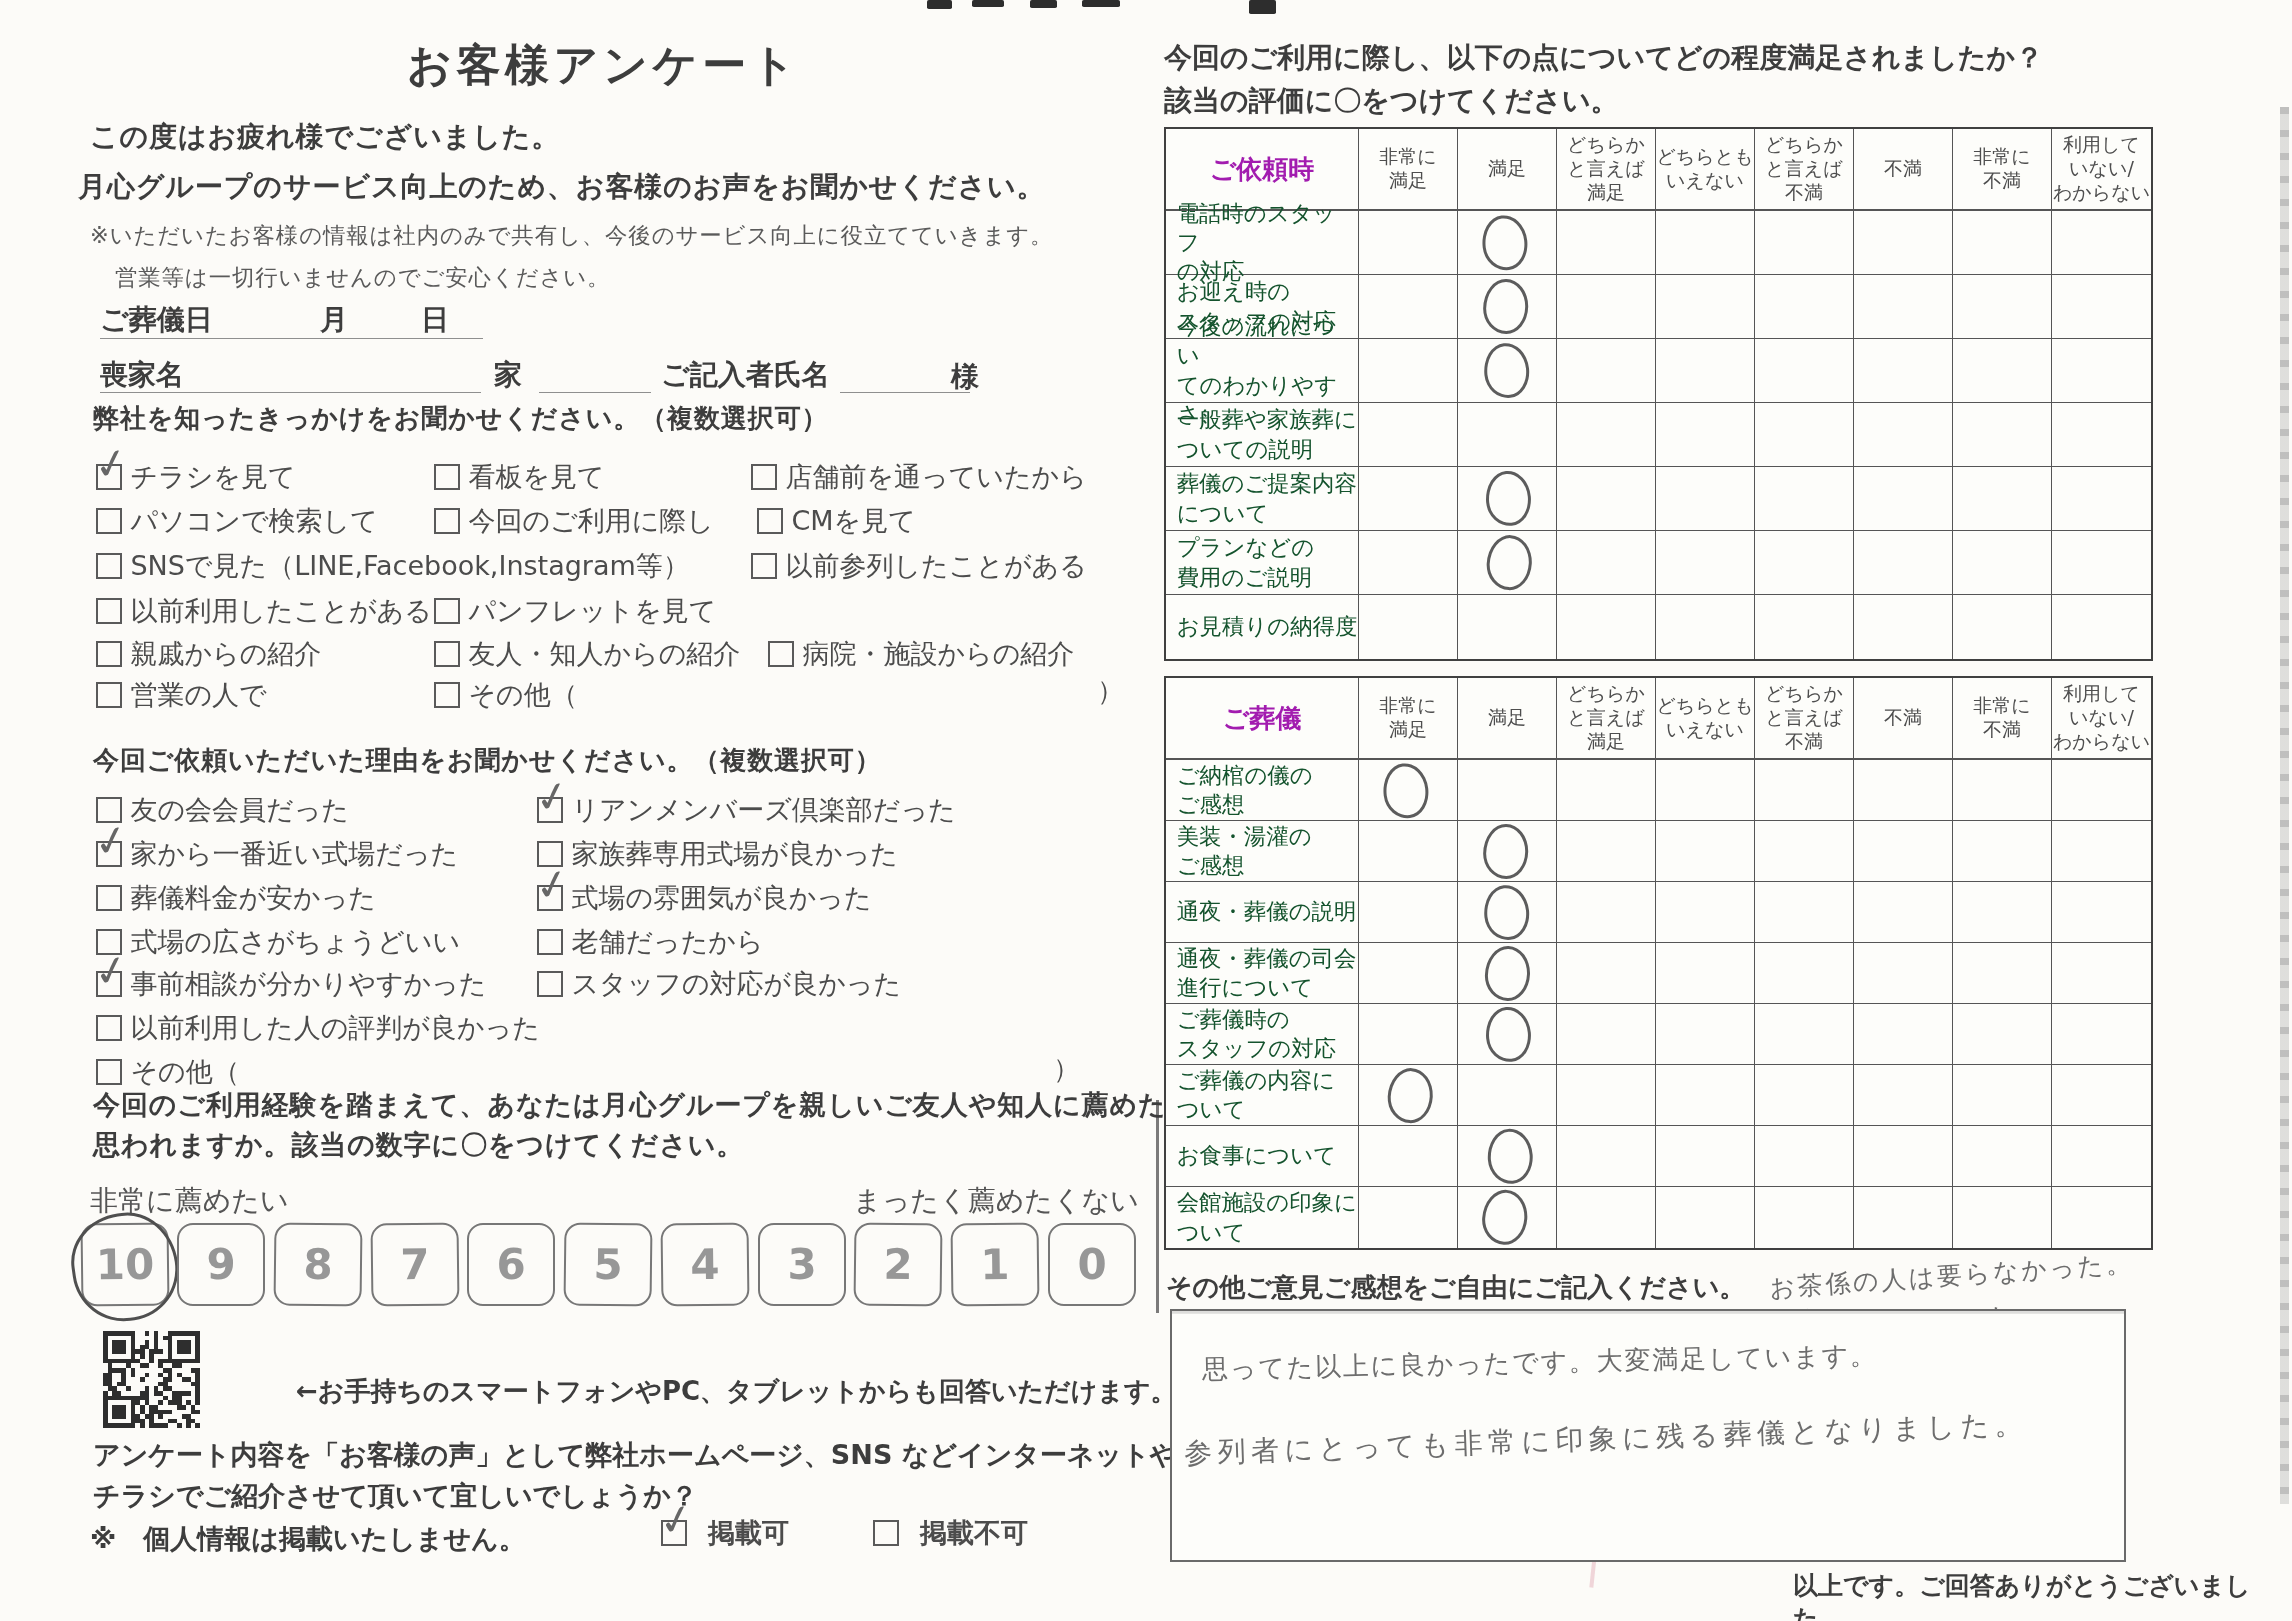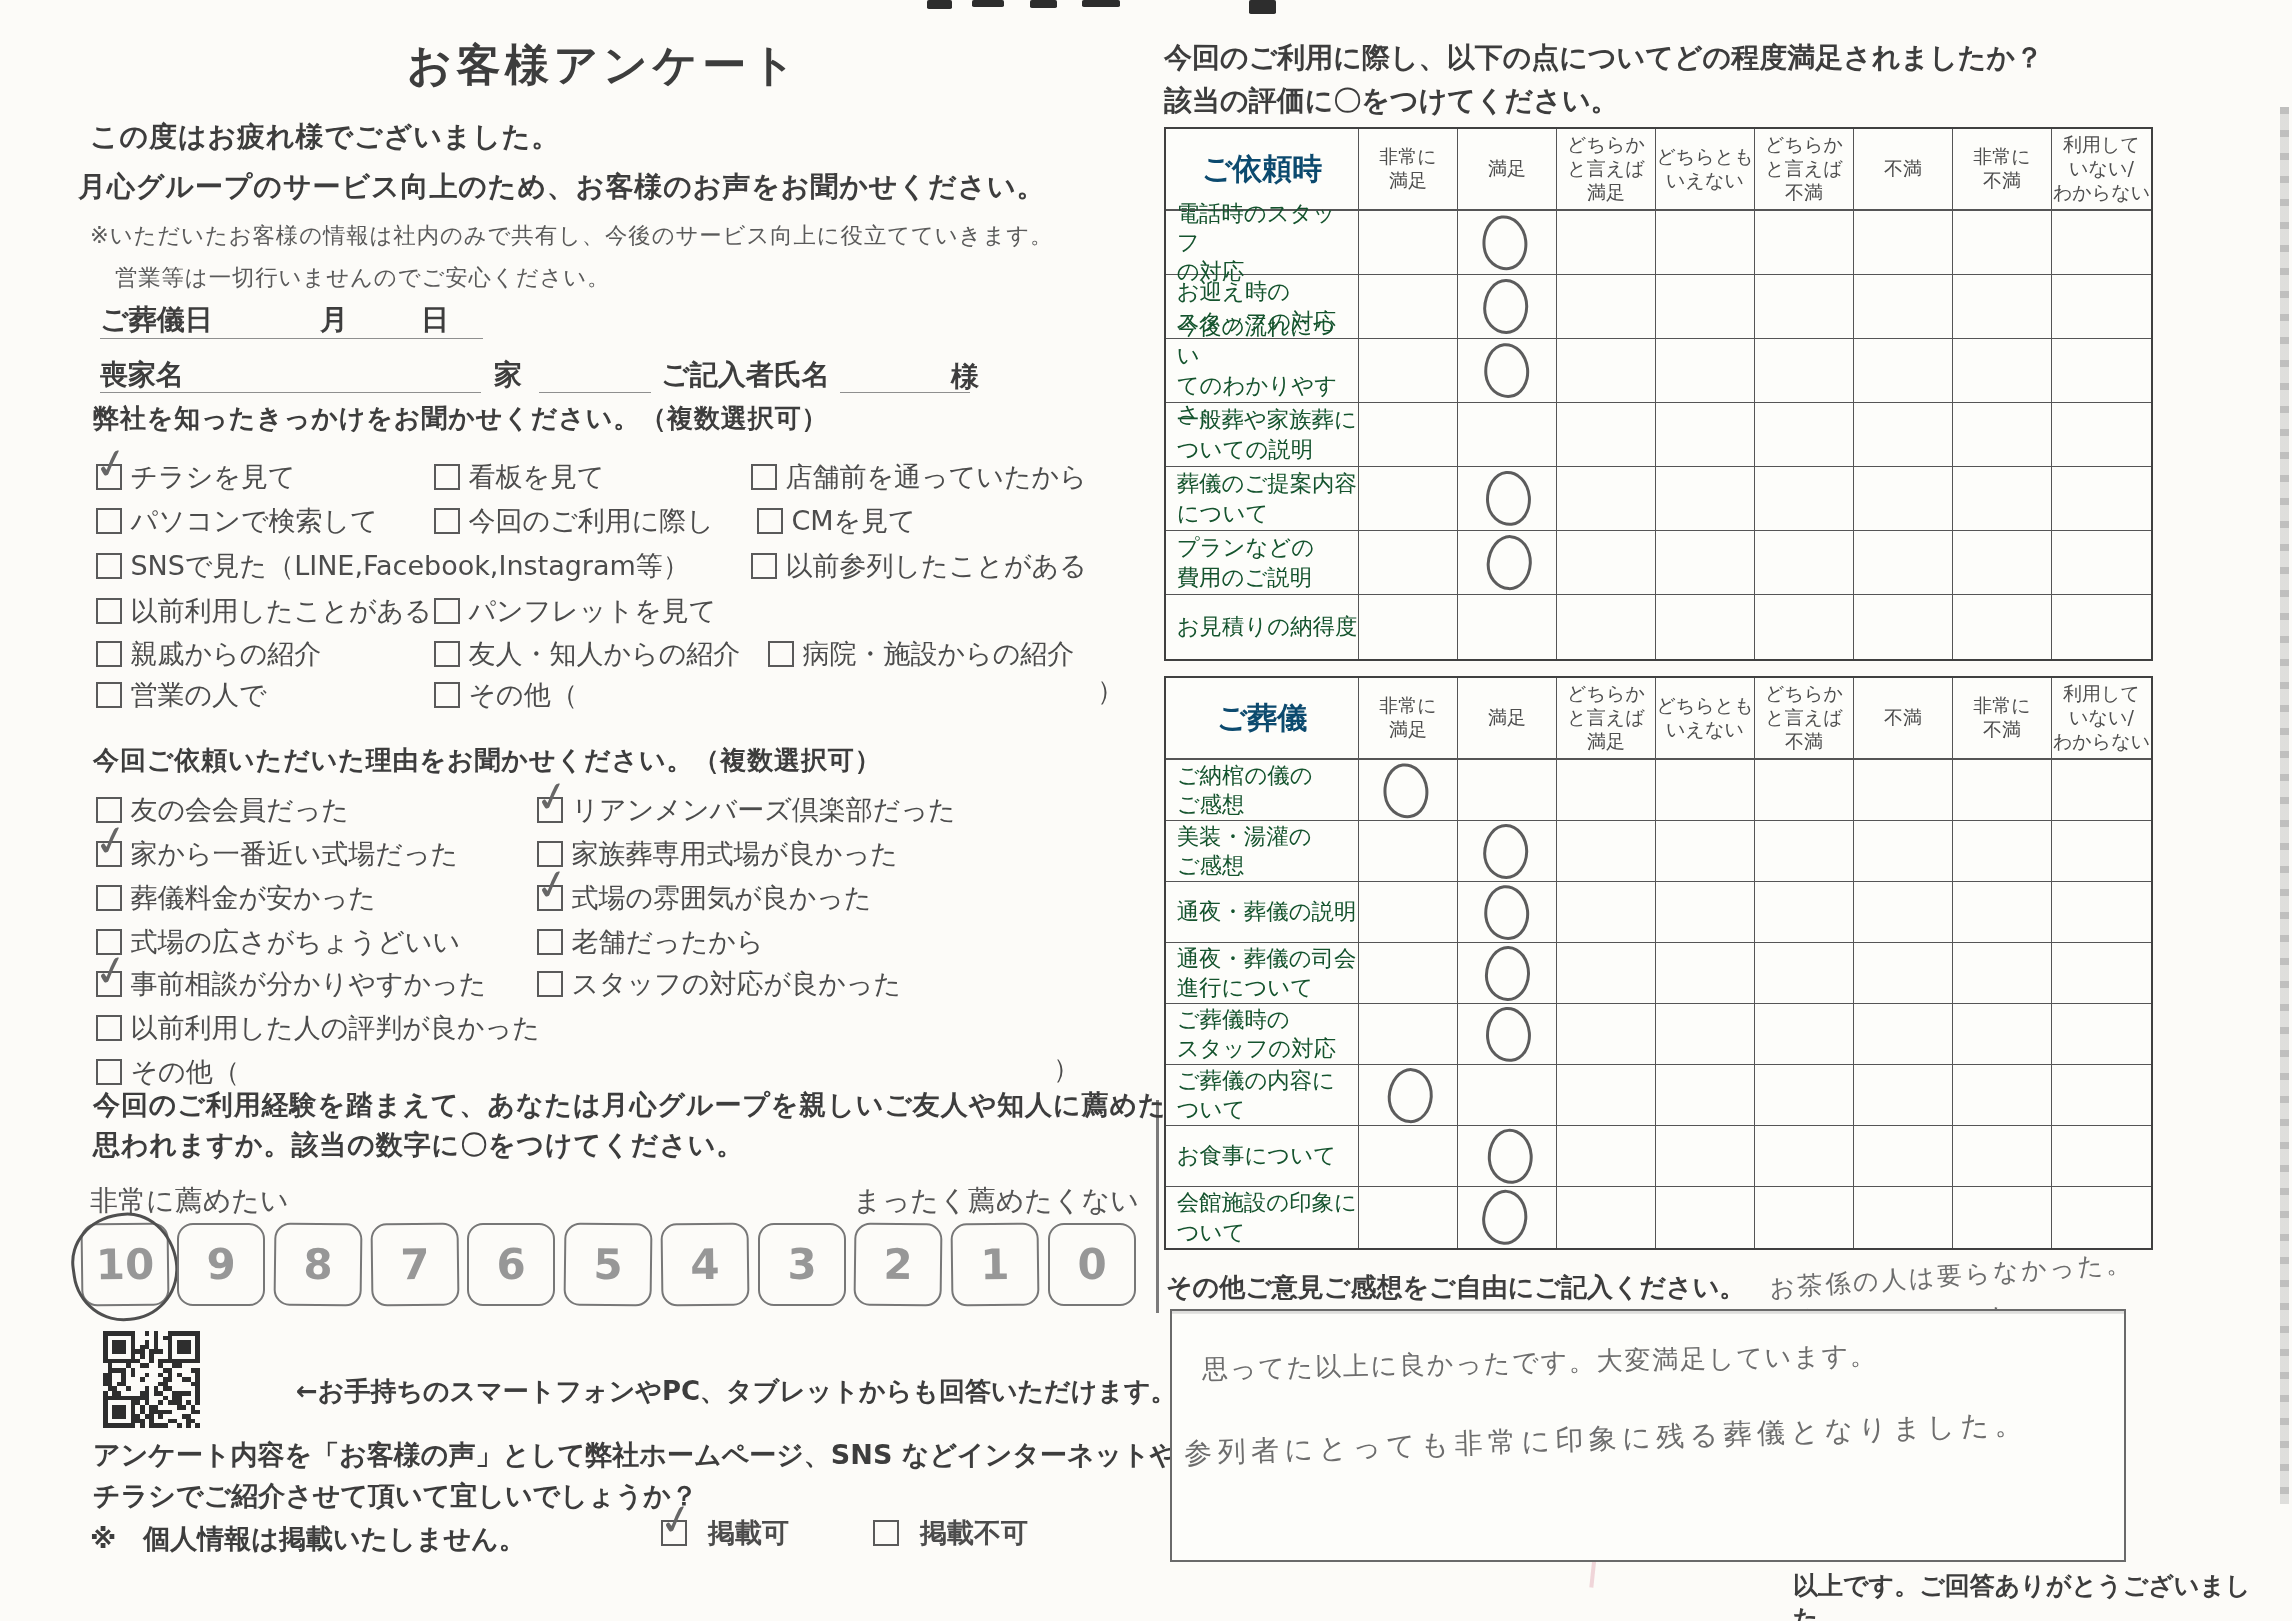--- a/index.html
+++ b/index.html
@@ -20,21 +20,21 @@
   .paren{font-size:27px;color:#4c4c4c;}
   .npsq{font-size:27px;letter-spacing:0.9px;}
   .npslab{font-size:28px;color:#555;}
   .npsbox{position:absolute;width:84px;height:79px;border:2.7px solid #777;border-radius:16px;
           display:flex;align-items:center;justify-content:center;font-size:42px;font-weight:bold;color:#979797;}
   .npscircle{position:absolute;border:3.6px solid #4f4f4f;border-radius:52% 48% 50% 50%/46% 54% 50% 50%;transform:rotate(-8deg);}
   .grid{position:absolute;display:grid;grid-template-columns:193px repeat(8,99px);border:2.7px solid #404040;background:#fdfdfa;}
   .cell{border-right:1.8px solid #555;border-bottom:1.8px solid #555;display:flex;align-items:center;justify-content:center;position:relative;}
   .grid > .cell:nth-child(9n){border-right:none;}
   .cell.no-bb{border-bottom:none;}
-  .t-title{font-size:30px;font-weight:bold;color:#0c4a6e;}
+  .t-title{font-size:26px;font-weight:bold;color:#a21caf;}
   .t-colhead{font-size:19px;line-height:1.25;text-align:center;white-space:pre-line;color:#4e4e4e;border-bottom-width:2.7px;}
   .t-title{border-bottom-width:2.7px;}
   .t-rowlabel{font-size:22.4px;line-height:1.3;white-space:pre-line;justify-content:flex-start;padding-left:10.7px;color:#14532d;}
   .hw-circle{display:block;width:39px;height:49px;border:3.1px solid #5c5c5c;border-radius:50% 50% 48% 52%/54% 50% 50% 46%;}
   .hw{color:#6d6d6d;}
   .cbox{position:absolute;border:2.2px solid #6a6a6a;background:#fdfdfa;box-shadow:inset 0 2.7px 0 rgba(80,80,80,.18);}
   .artifact{position:absolute;background:#2d2d2d;border-radius:1.8px;}
   .edgeband{position:absolute;background:repeating-linear-gradient(180deg,#9f9f9f 0 7.2px,#cfcfcd 7.2px 23px);opacity:.65;}
   .pinkstreak{position:absolute;background:#e5b6bf;opacity:.55;transform:rotate(6deg);}
   .vline{position:absolute;background:#5a5a5a;}

